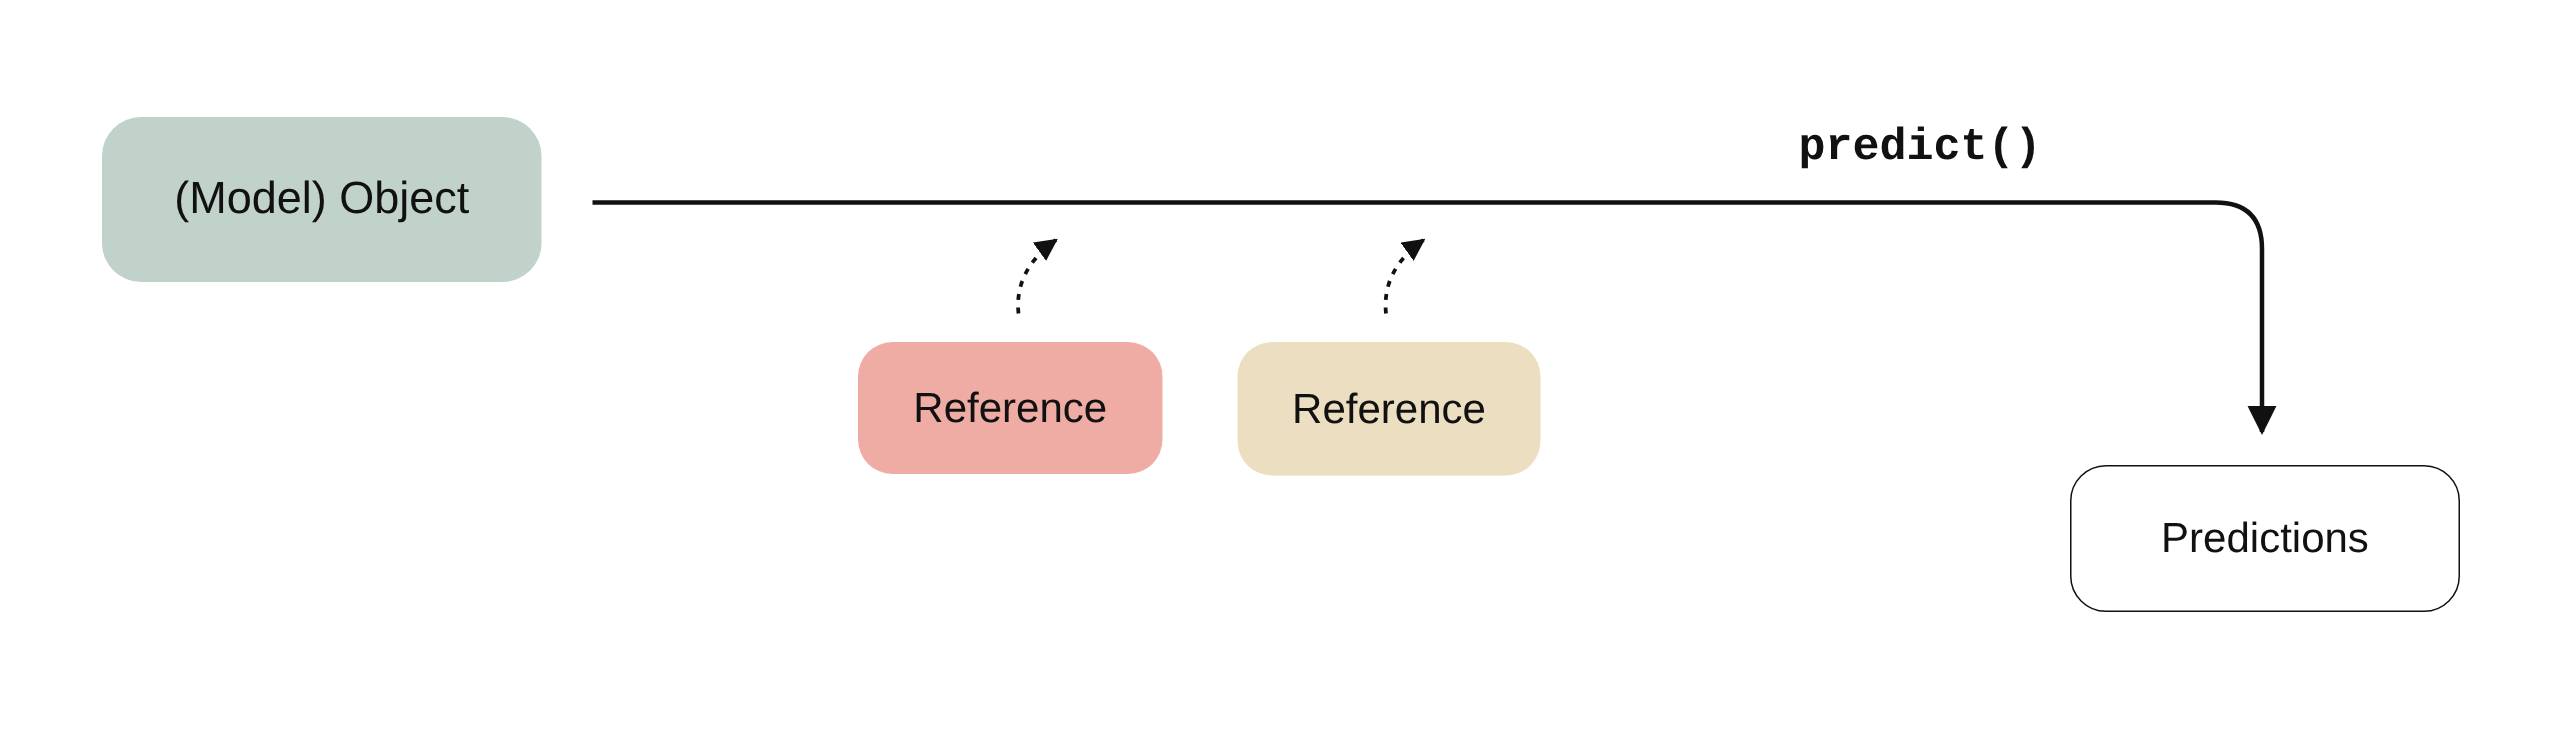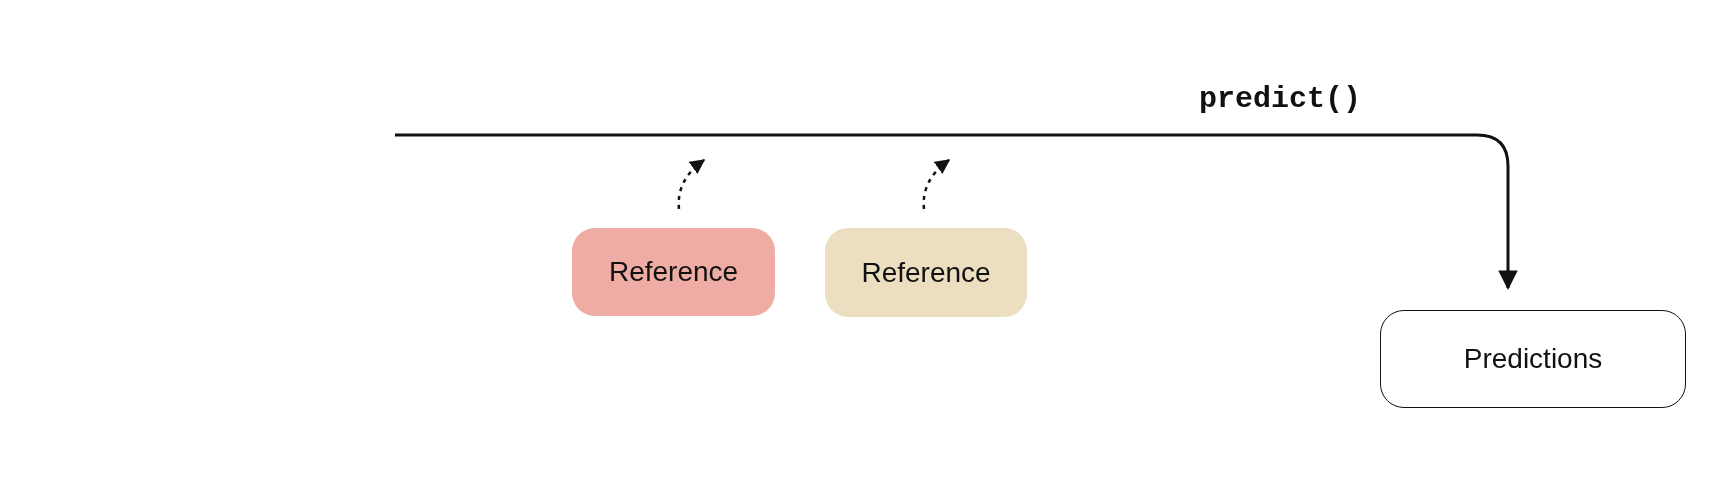--- a/index.html
+++ b/index.html
@@ -63,21 +63,21 @@
   }
   .node-ref2 {
     left: 825px; top: 228px;
     width: 202px; height: 89px;
     background: var(--reference-2-box);
     border-radius: 23px;
     font-size: 28px;
   }
   .node-predictions {
     left: 1380px; top: 310px;
-    width: 306px; height: 98px;
+    width: 260px; height: 98px;
     background: var(--predictions-box);
     border: 1.5px solid var(--line);
     border-radius: 24px;
     font-size: 28px;
   }
   .edge-label-predict {
     position: absolute;
     left: 1280px; top: 82px;
     transform: translateX(-50%);
     font-family: "Liberation Mono", monospace;
@@ -101,20 +101,23 @@
       </marker>
     </defs>
 
     <path class="main-line" d="M 395 135 H 1477 Q 1508 135 1508 166 V 288" marker-end="url(#arrow-main)"></path>
 
     <path class="dashed-line" d="M 679 209 Q 676 180 704 160" marker-end="url(#arrow-dashed)"></path>
 
     <path class="dashed-line" d="M 924 209 Q 921 180 949 160" marker-end="url(#arrow-dashed)"></path>
   </svg>
 
+  <div class="node node-model">
+    <span>(Model) Object</span>
+  </div>
 
   <div class="edge-label-predict">predict()</div>
 
   <div class="node node-ref1">
     <span>Reference</span>
   </div>
 
   <div class="node node-ref2">
     <span>Reference</span>
   </div>

